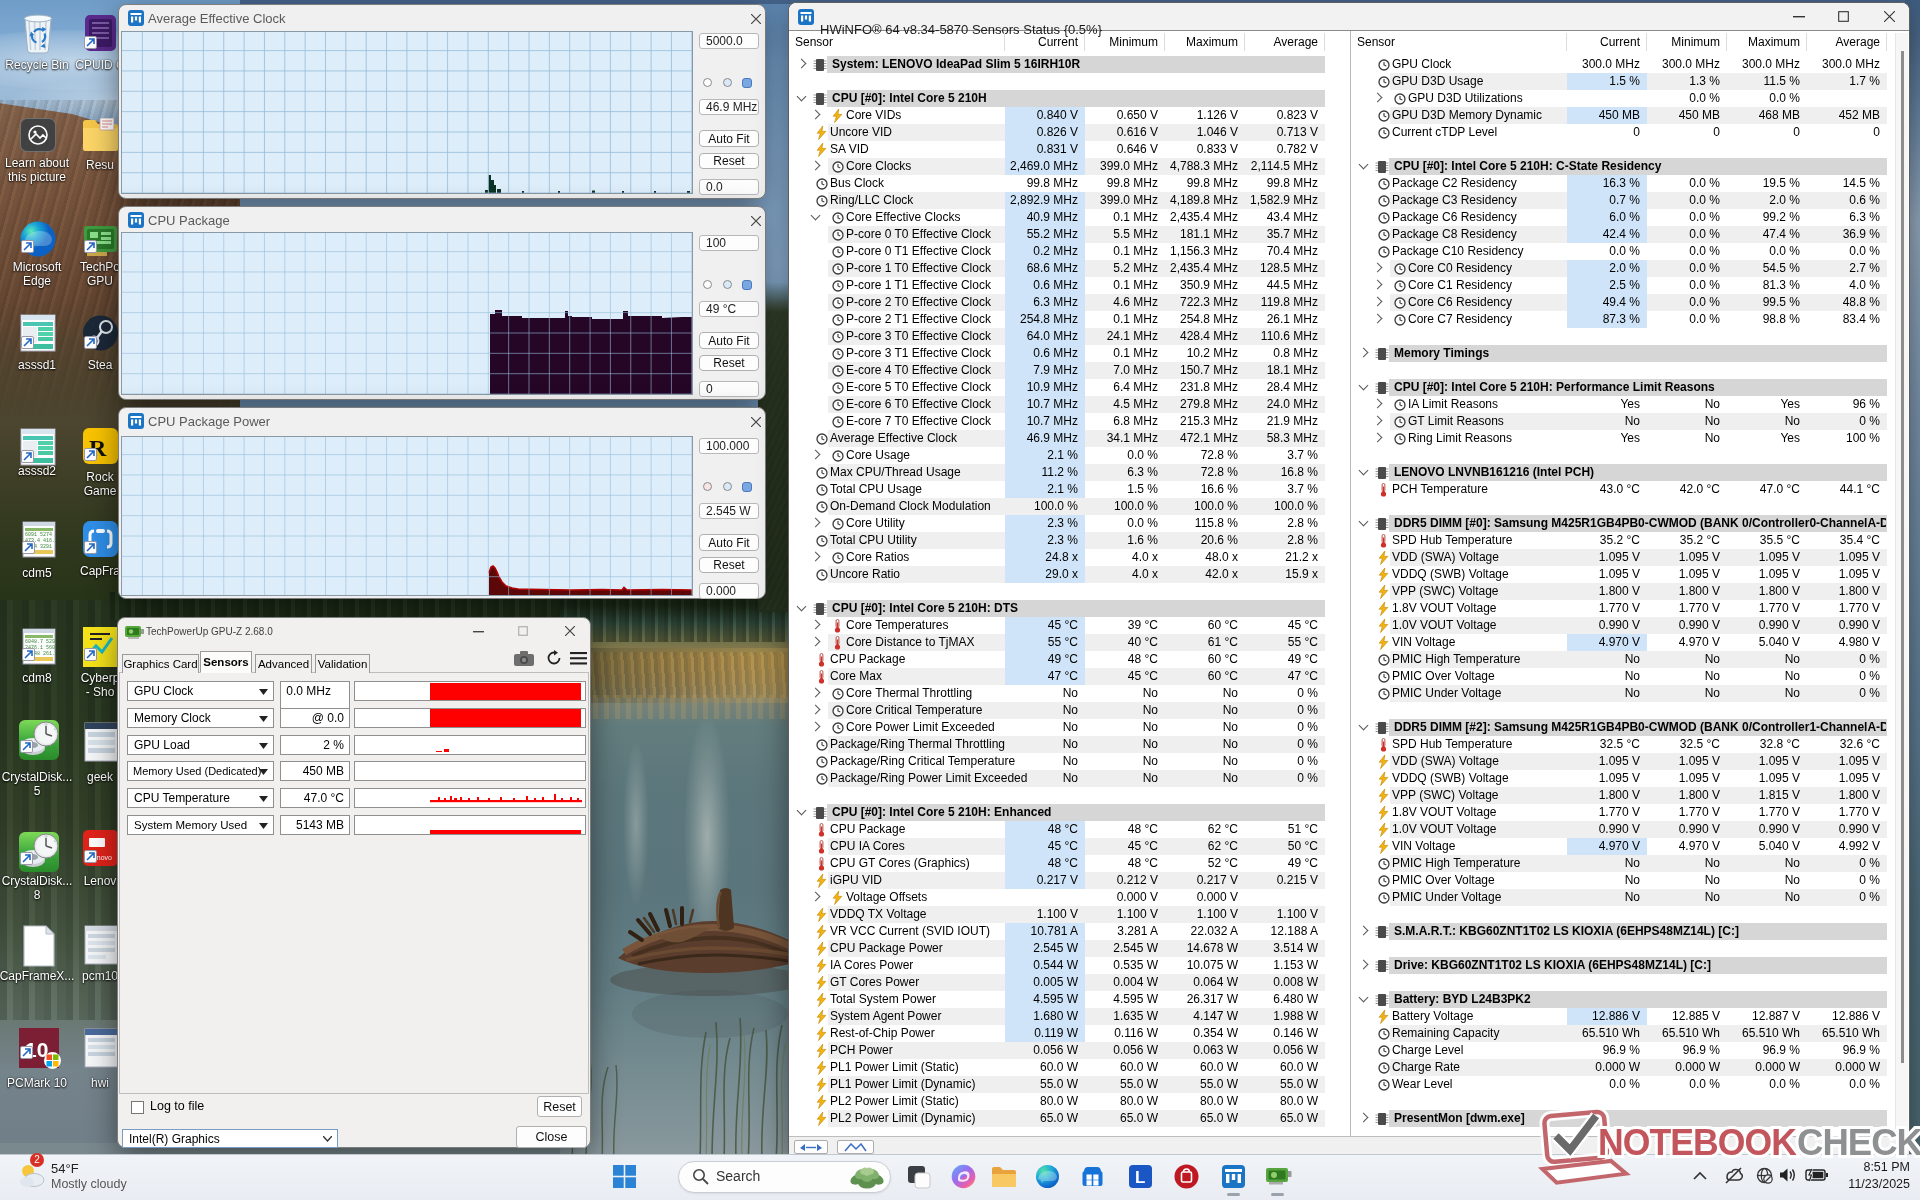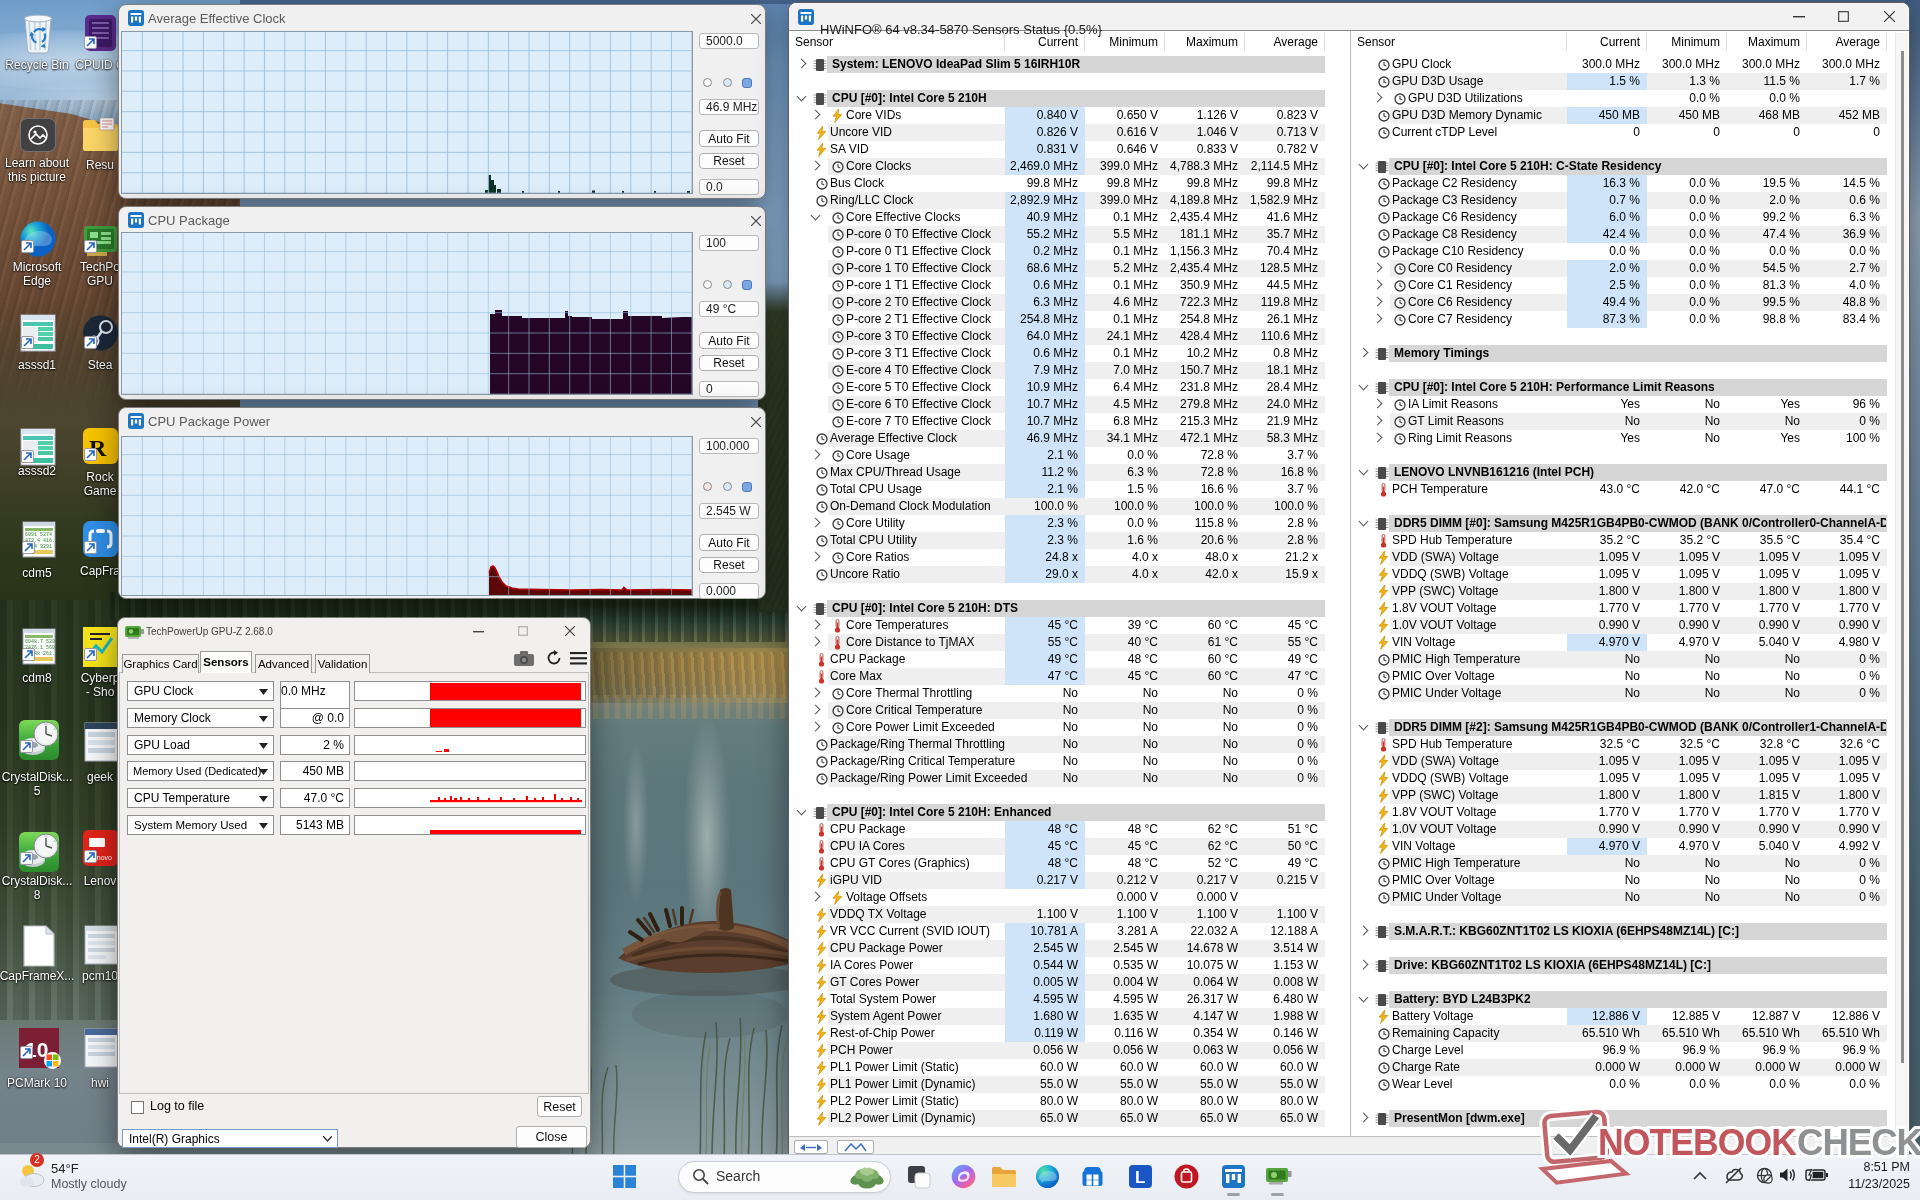--- a/index.html
+++ b/index.html
@@ -658,21 +658,21 @@
           <rect y="0" width="17" height="2.1"></rect>
           <rect y="5.2" width="17" height="2.1"></rect>
           <rect y="10.4" width="17" height="2.1"></rect>
         </g>
       </svg>
 
  <div class="zbox" style="left:9px;top:63px;width:147px;height:20px;padding-left:6px">GPU Clock</div>
  <svg class="abs" style="left:141px;top:71px" width="9" height="6" viewBox="0 0 9 6">
         <path d="M0 0 h9 l-4.5 6 z" fill="#222"></path>
       </svg>
- <div class="zbox" style="left:162px;top:63px;width:70px;height:32px;text-align:left;padding-right:5px">0.0 MHz</div>
+ <div class="zbox" style="left:162px;top:63px;width:70px;height:32px;text-align:right;padding-right:18px">0.0 MHz</div>
  <div class="zbox" style="left:236px;top:63px;width:232px;height:20px"></div>
  <div class="abs" style="left:312px;top:64.5px;width:151px;height:17.5px;background:#fe0000"></div>
 
  <div class="zbox" style="left:9px;top:89.8px;width:147px;height:20px;padding-left:6px">Memory Clock</div>
  <svg class="abs" style="left:141px;top:97.8px" width="9" height="6" viewBox="0 0 9 6">
         <path d="M0 0 h9 l-4.5 6 z" fill="#222"></path>
       </svg>
  <div class="zbox" style="left:162px;top:89.8px;width:70px;height:20px;text-align:right;padding-right:5px">@ 0.0</div>
  <div class="zbox" style="left:236px;top:89.8px;width:232px;height:20px"></div>
  <div class="abs" style="left:312px;top:91.3px;width:151px;height:17.5px;background:#fe0000"></div>
@@ -899,21 +899,21 @@
       <i class="bluec" style="left:215px;width:80px"></i>
       <i class="arr d" style="left:22px"></i>
       <svg class="svgic" style="left:42px;top:3px" width="12" height="12" viewBox="0 0 12 12">
         <circle cx="6" cy="6" r="5" fill="#fdfdfd" stroke="#3a3a3a" stroke-width="1.3"></circle>
         <path d="M6 3.1 L6 6 L8.3 7.1" stroke="#3a3a3a" stroke-width="1.1" fill="none"></path>
       </svg>
       <span class="abs" style="left:56px">Core Effective Clocks</span>
       <span class="val" style="left:215px">40.9 MHz</span>
       <span class="val" style="left:295px">0.1 MHz</span>
       <span class="val" style="left:375px">2,435.4 MHz</span>
-      <span class="val" style="left:455px">41.6 MHz</span>
+      <span class="val" style="left:455px">43.4 MHz</span>
     </div>
 <div class="hrow" style="left:790px;top:226px;width:535px">
       <i class="stripe" style="left:38px;width:497px"></i>
       <i class="bluec" style="left:215px;width:80px"></i>
       <svg class="svgic" style="left:42px;top:3px" width="12" height="12" viewBox="0 0 12 12">
         <circle cx="6" cy="6" r="5" fill="#fdfdfd" stroke="#3a3a3a" stroke-width="1.3"></circle>
         <path d="M6 3.1 L6 6 L8.3 7.1" stroke="#3a3a3a" stroke-width="1.1" fill="none"></path>
       </svg>
       <span class="abs" style="left:56px">P-core 0 T0 Effective Clock</span>
       <span class="val" style="left:215px">55.2 MHz</span>

